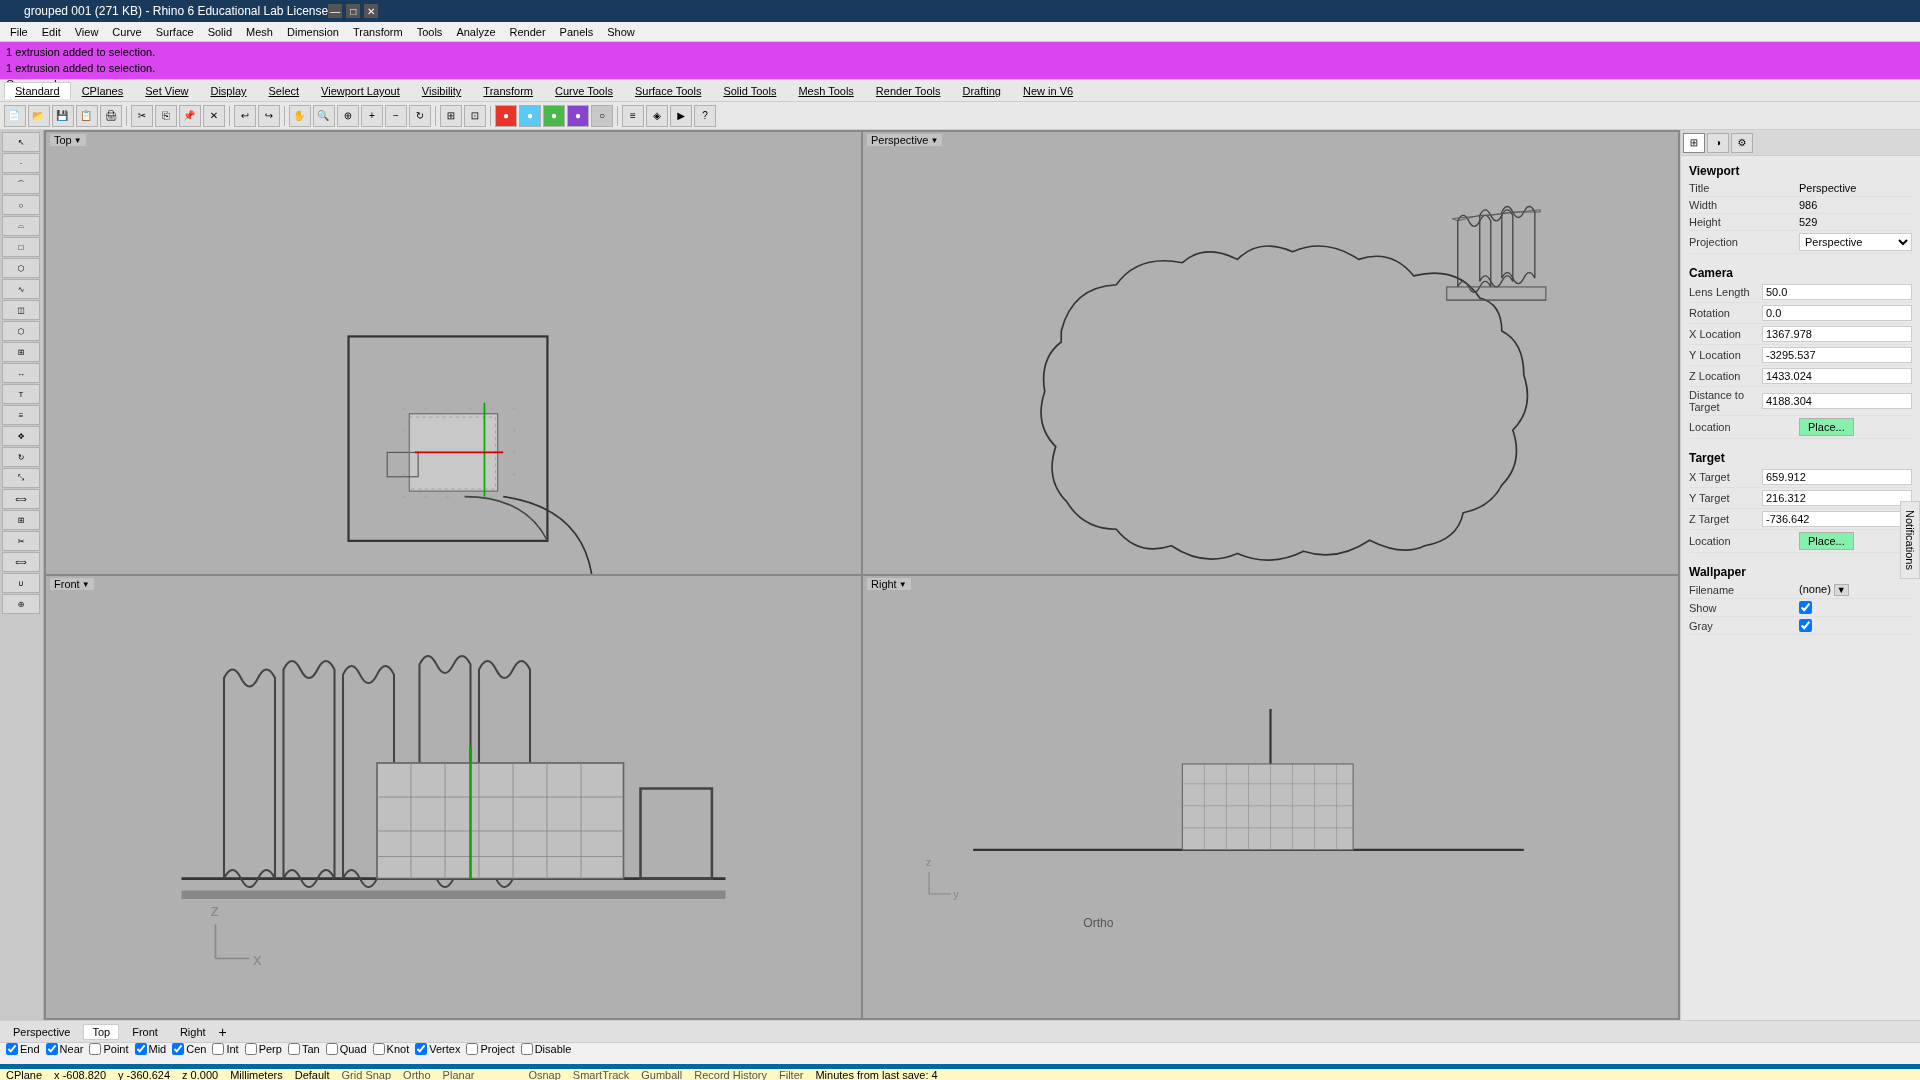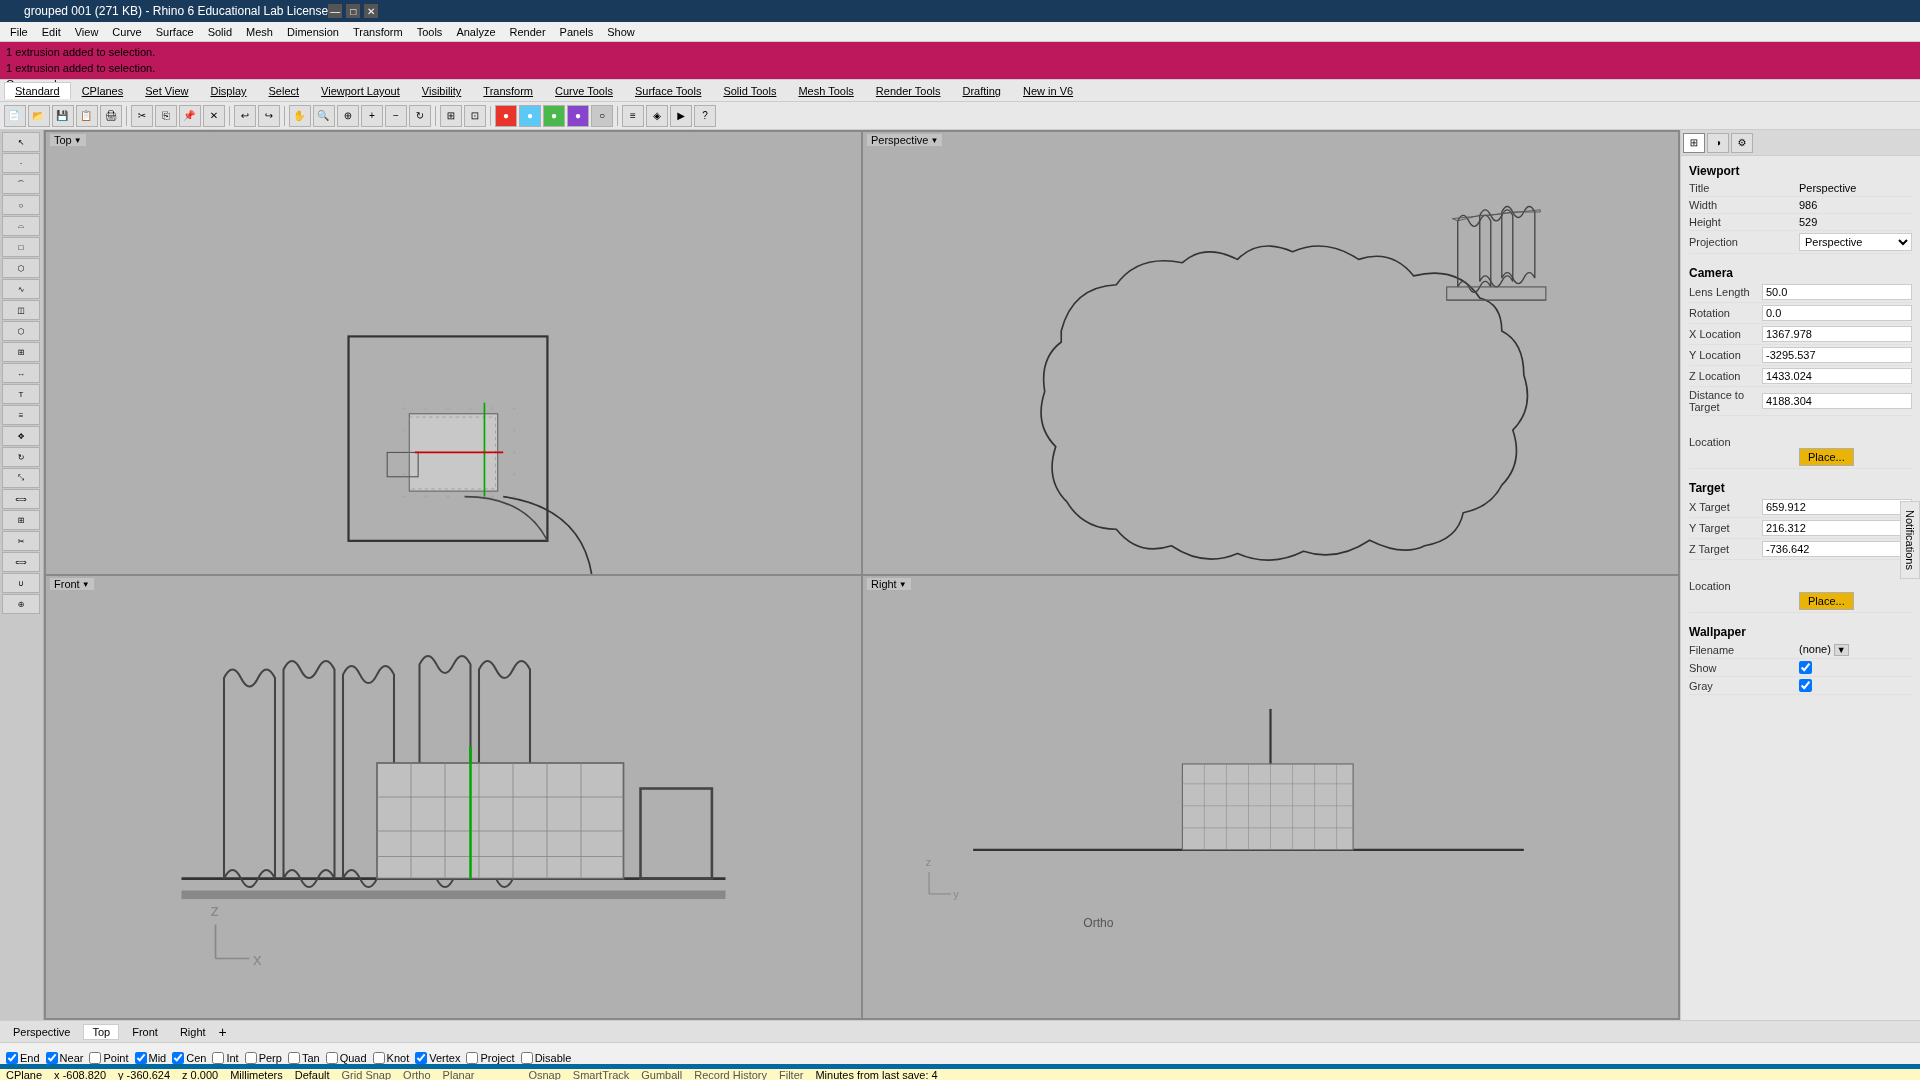--- a/index.html
+++ b/index.html
@@ -26,21 +26,21 @@
       height: 20px; background: #f0f0f0; border-bottom: 1px solid #ccc;
       display: flex; align-items: center; padding: 0 4px; gap: 2px;
     }
     .menu-item {
       padding: 2px 6px; font-size: 11px; cursor: pointer;
       color: #000;
     }
 
     
     #infobar {
-      height: 38px; background: #be185d; border-bottom: 1px solid #ccc;
+      height: 38px; background: #d946ef; border-bottom: 1px solid #ccc;
       padding: 2px 6px; font-size: 11px; line-height: 16px;
     }
 
     
     #toolbar-tabs {
       height: 22px; background: #e8e8e8; border-bottom: 1px solid #ccc;
       display: flex; align-items: center; padding: 0 4px; gap: 0; text-decoration: underline;
     }
     .toolbar-tab {
       padding: 2px 10px; font-size: 11px; cursor: pointer;
@@ -118,40 +118,40 @@
     .panel-label { width: 110px; color: #333; font-size: 11px; }
     .panel-value { flex: 1; color: #000; font-size: 11px; }
     .panel-input {
       flex: 1; border: 1px solid #ccc; padding: 1px 3px; font-size: 11px;
       background: #fff; color: #000;
     }
     .panel-dropdown {
       flex: 1; background: #fff; border: 1px solid #ccc; font-size: 11px; padding: 1px;
     }
     .panel-btn {
-      background: #eab308; border: 1px solid #b0b0b0; padding: 2px 8px;
-      font-size: 11px; cursor: pointer; margin-top: 30px;
+      background: #86efac; border: 1px solid #b0b0b0; padding: 2px 8px;
+      font-size: 11px; cursor: pointer;
     }
     .panel-checkbox { margin-right: 4px; }
 
     
     #viewport-tabs {
       height: 22px; background: #e0e0e0; border-top: 1px solid #ccc;
       display: flex; align-items: center; padding: 0 4px; gap: 4px;
     }
     .vp-tab {
       padding: 1px 8px; font-size: 11px; cursor: pointer; border: 1px solid transparent;
     }
     .vp-tab.active { background: #fff; border-color: #ccc; }
     .vp-tab-add { font-size: 14px; cursor: pointer; }
 
     
     #statusbar {
       height: 22px; background: #f0f0f0; border-top: 1px solid #ccc;
-      display: flex; align-items: flex-end; padding: 0 6px; gap: 6px;
+      display: flex; align-items: flex-start; padding: 0 6px; gap: 6px;
       font-size: 11px;
     }
     .status-item { display: flex; align-items: center; gap: 2px; }
     .status-checkbox { width: 12px; height: 12px; }
 
     
     #bottombar {
       height: 16px; background: #fef9c3; border-top: 5px solid #0369a1;
       display: flex; align-items: center; padding: 0 6px; gap: 12px;
       font-size: 11px;

